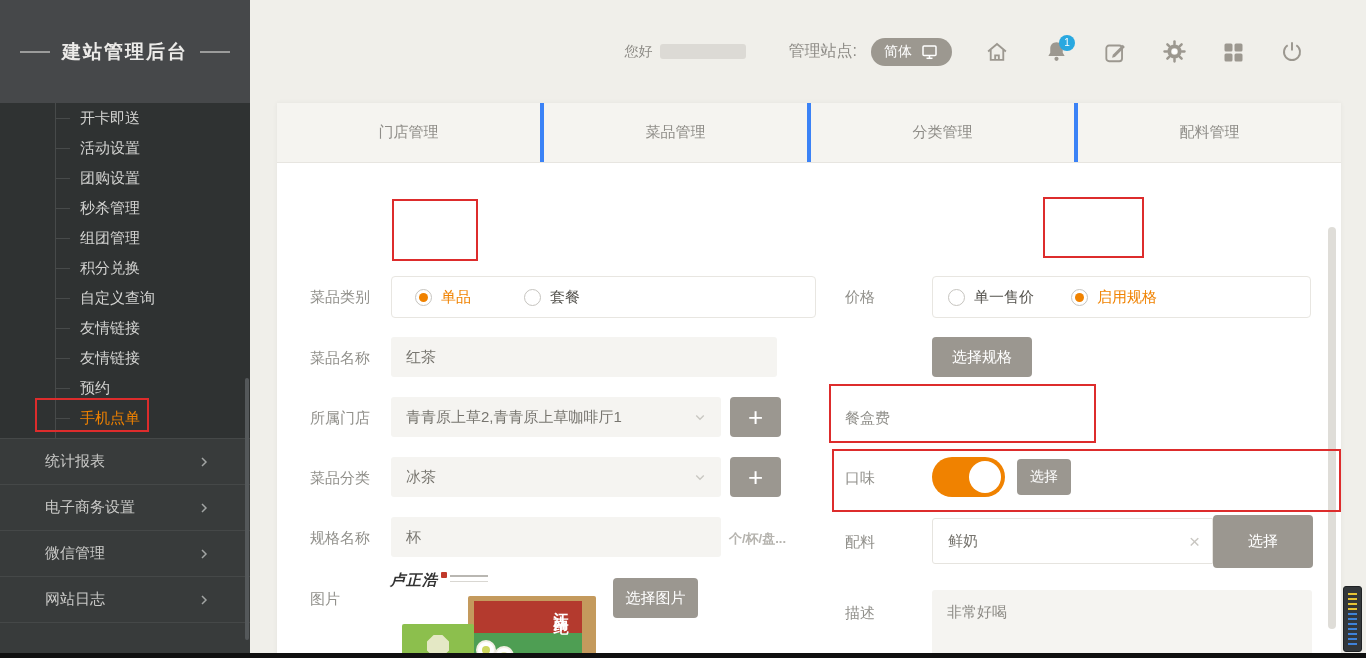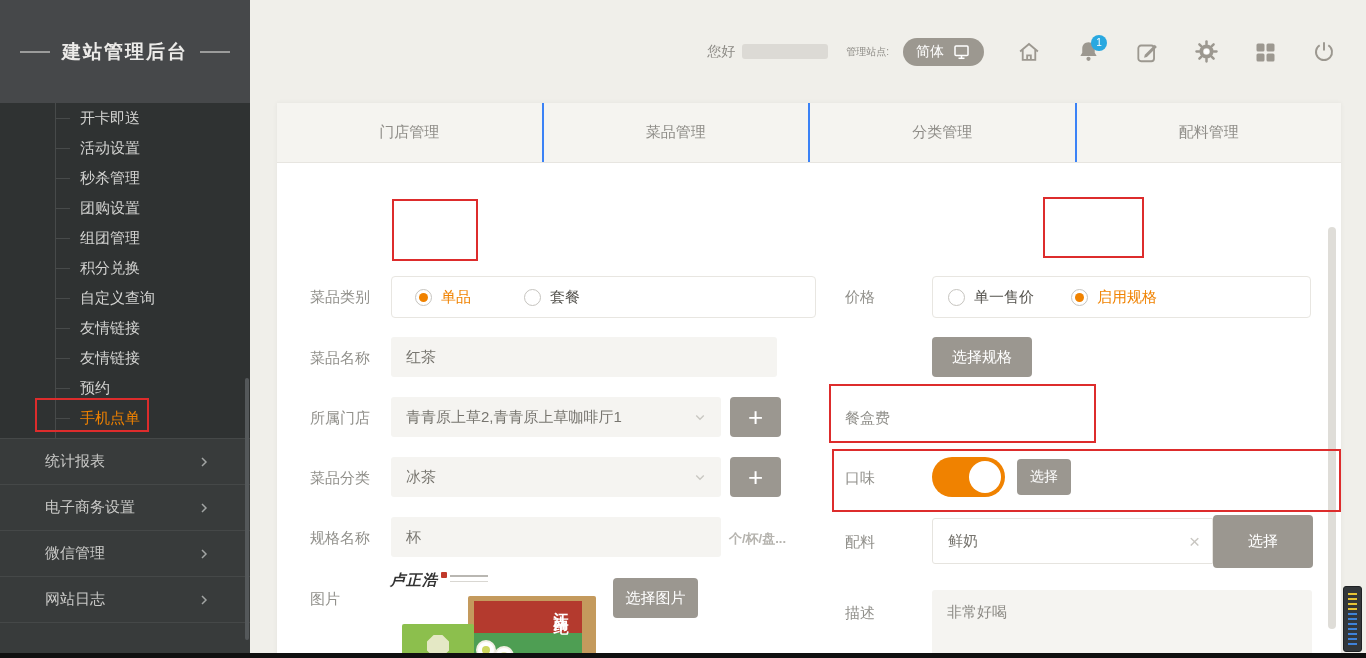--- a/index.html
+++ b/index.html
@@ -15,33 +15,33 @@
   .sb-menu { position:relative; padding-top:0; }
   .sb-tree-line { position:absolute; left:55px; top:0; width:1px; height:415px; background:#474a4a; }
   .sb-item { position:relative; height:30px; display:flex; align-items:center; padding-left:80px; color:#d3d3d1; font-size:15px; cursor:pointer; }
   .sb-item::before { content:""; position:absolute; left:55px; top:50%; width:15px; height:1px; background:#474a4a; }
   .sb-item.active { color:#f08200; }
   .sb-sections { position:absolute; left:0; top:438px; width:250px; background:#383b3b; }
   .sb-section { height:46px; display:flex; align-items:center; justify-content:space-between; padding:0 38px 0 45px; color:#c9c9c7; font-size:15px; border-top:1px solid #454848; cursor:pointer; }
   .sb-scrollthumb { position:absolute; right:1px; top:378px; width:4px; height:262px; background:#54585a; border-radius:2px; }
 
   
-  .topbar { position:absolute; left:250px; top:0; width:1116px; height:103px; display:flex; align-items:center; justify-content:flex-end; padding-right:30px; }
+  .topbar { position:absolute; left:250px; top:0; width:1116px; height:103px; display:flex; align-items:center; justify-content:flex-end; padding-right:62px; }
   .greeting { color:#8d8b86; font-size:14px; margin-right:7px; }
   .redacted { width:86px; height:15px; background:#dcdad5; border-radius:3px; margin-right:18px; }
-  .manage-site { color:#8d8b86; font-size:10px; margin-right:14px; }
+  .manage-site { color:#8d8b86; font-size:16px; margin-right:14px;margin-left:25px; }
   .pill { height:28px; background:#9c9890; border-radius:14px; display:flex; align-items:center; gap:8px; padding:0 13px; color:#fff; font-size:14px; margin-right:33px; cursor:pointer; }
   .topicons { display:flex; align-items:center; gap:35px; }
   .icon-btn { position:relative; width:24px; height:24px; display:flex; align-items:center; justify-content:center; cursor:pointer; }
   .badge { position:absolute; top:-5px; right:-7px; min-width:16px; height:16px; border-radius:8px; background:#29a8e0; color:#fff; font-size:10px; display:flex; align-items:center; justify-content:center; }
 
   
   .panel { position:absolute; left:277px; top:103px; width:1064px; height:555px; background:#ffffff; box-shadow:0 0 5px rgba(0,0,0,.05); }
   .tabs { display:flex; height:60px; background:#f5f4f0; border-bottom:1px solid #e7e5e0; }
-  .tab { flex:1; display:flex; align-items:center; justify-content:center; color:#8f8d88; font-size:15px; border-left:2px solid #3b82f6; cursor:pointer; }
+  .tab { flex:1; display:flex; align-items:center; justify-content:center; color:#8f8d88; font-size:15px; border-left:4px solid #3b82f6; cursor:pointer; }
   .tab:first-child { border-left:none; }
   .content { position:relative; height:494px; }
 
   .flabel { position:absolute; color:#91908b; font-size:15px; line-height:16px; }
   .radio-box { position:absolute; height:42px; background:#fff; border:1px solid #e8e6e1; border-radius:4px; display:flex; align-items:center; }
   .radio-opt { display:flex; align-items:center; gap:9px; font-size:15px; color:#55534e; cursor:pointer; }
   .radio-circ { width:17px; height:17px; border-radius:50%; border:1px solid #c6c4bf; background:#fff; position:relative; }
   .radio-opt.sel { color:#f08200; }
   .radio-opt.sel .radio-circ::after { content:""; position:absolute; left:3px; top:3px; width:9px; height:9px; border-radius:50%; background:#f08200; }
 
@@ -112,24 +112,24 @@
     </div>
     <nav class="sb-menu">
       <div class="sb-tree-line"></div>
       <div class="sb-item">
           <span>开卡即送</span>
         </div>
       <div class="sb-item">
           <span>活动设置</span>
         </div>
       <div class="sb-item">
+          <span>团购设置</span>
+        </div>
+      <div class="sb-item">
           <span>秒杀管理</span>
-        </div>
-      <div class="sb-item">
-          <span>团购设置</span>
         </div>
       <div class="sb-item">
           <span>组团管理</span>
         </div>
       <div class="sb-item">
           <span>积分兑换</span>
         </div>
       <div class="sb-item">
           <span>自定义查询</span>
         </div>

